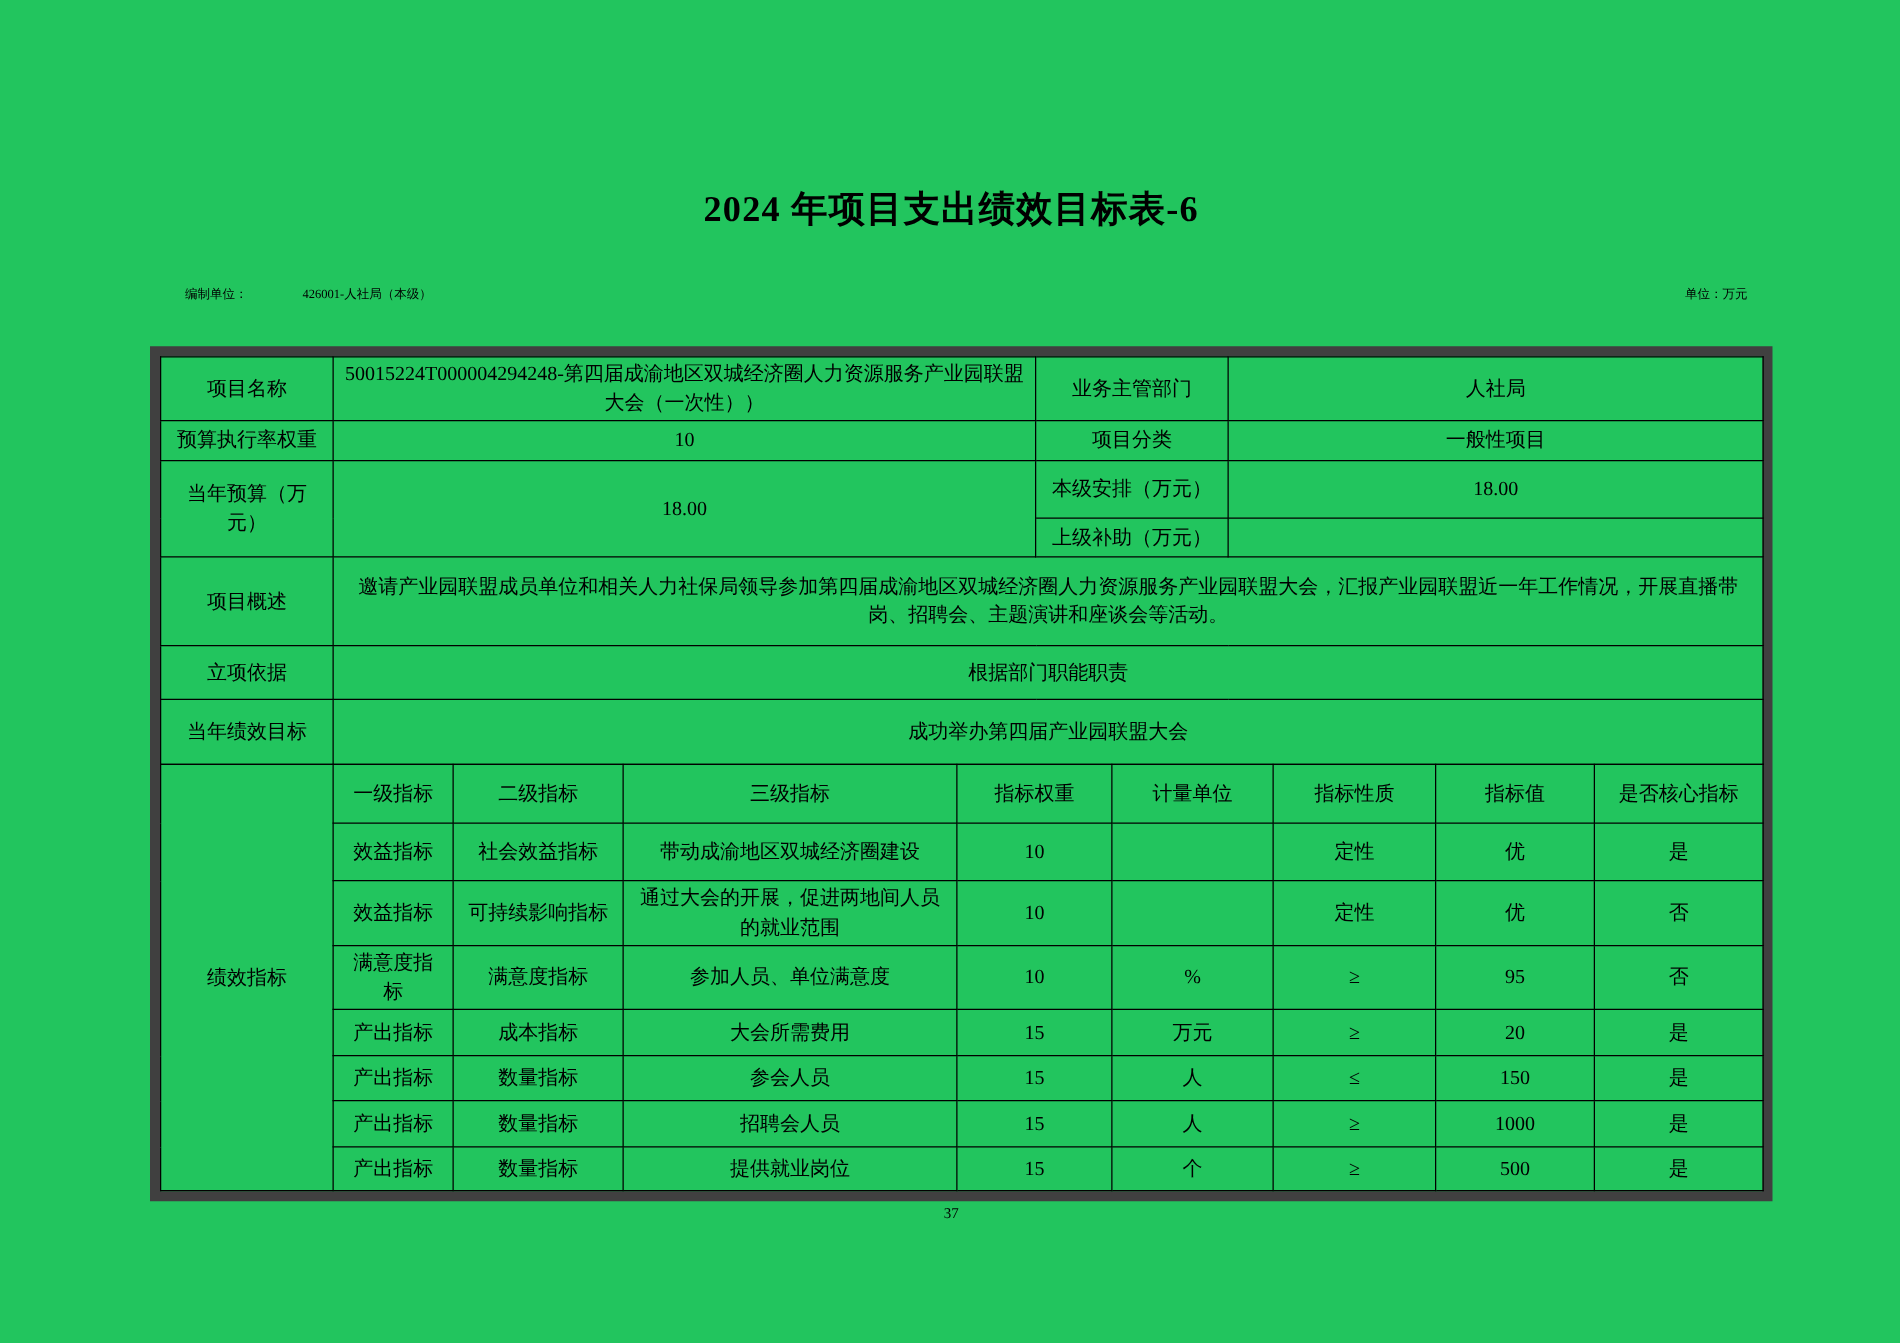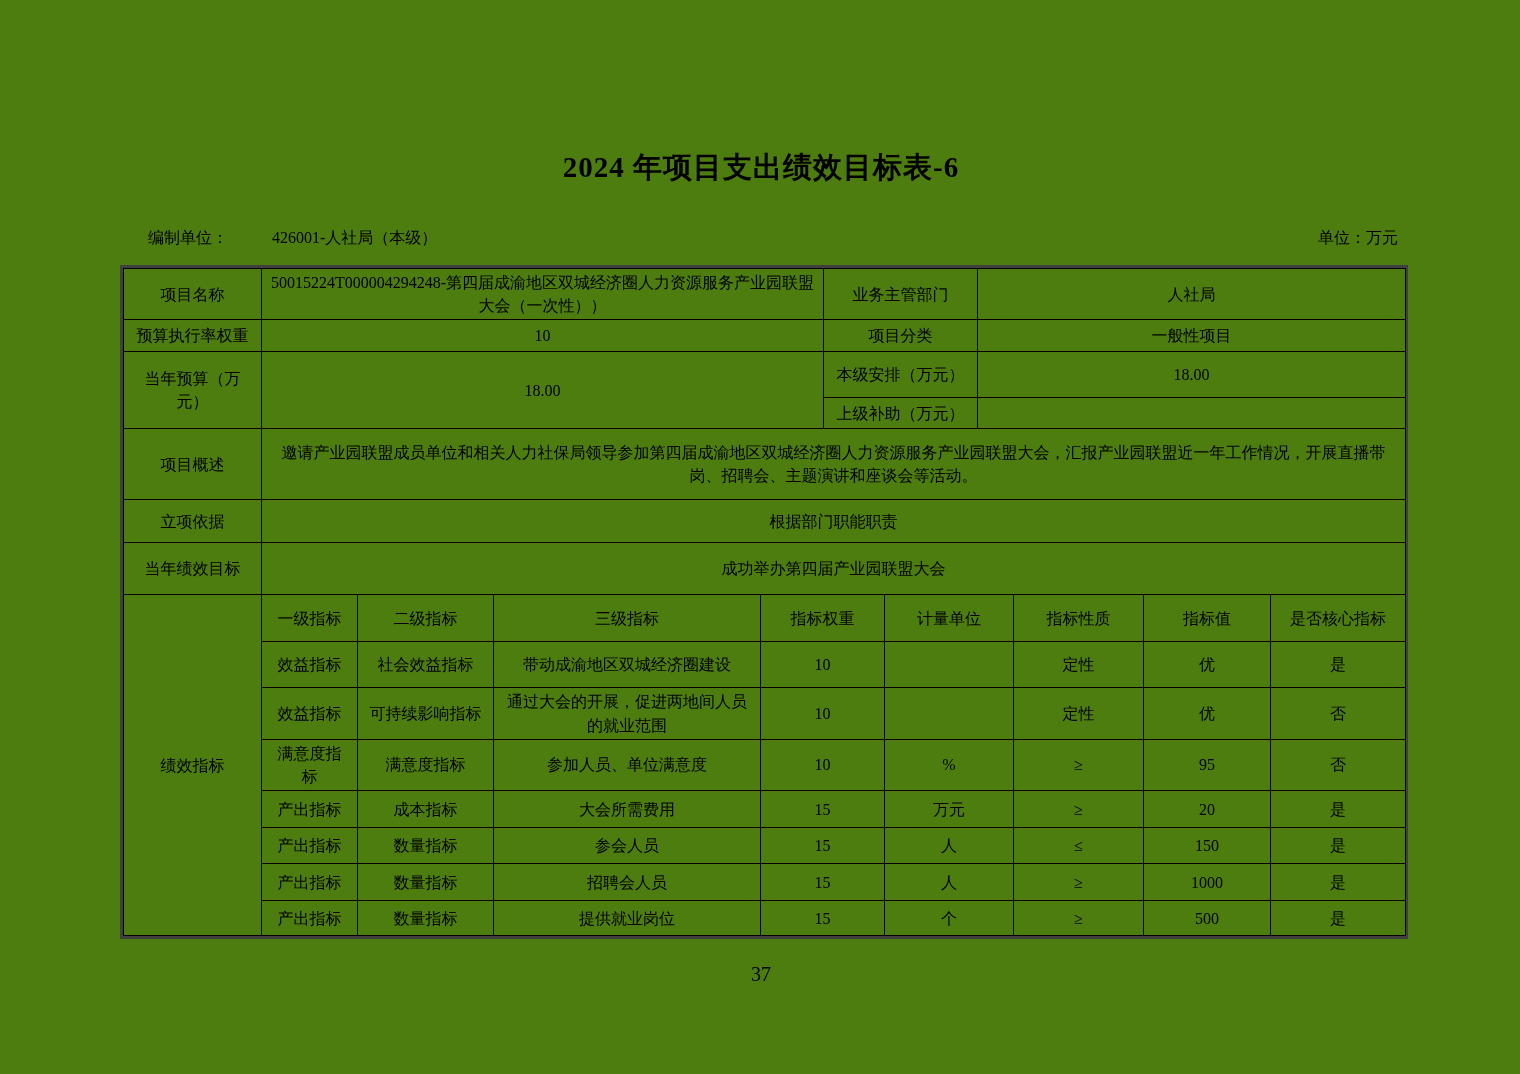--- a/index.html
+++ b/index.html
@@ -1,46 +1,46 @@
 <!DOCTYPE html>
 <html><head>
 <meta charset="utf-8">
 <style>
   html,body{margin:0;padding:0;background:#ffffff;}
   .page{
-    position:relative;width:1520px;height:1074px;background:#4d7c0f;color:#000;
+    position:relative;width:1520px;height:1074px;background:#22c55e;color:#000;
     font-family:"Liberation Serif","DejaVu Serif",serif;overflow:hidden;
   }
   .title{
     position:absolute;top:148px;left:120px;width:1282px;text-align:center;
     font-size:29px;font-weight:bold;letter-spacing:1px;
   }
   .meta{
-    position:absolute;top:228px;left:120px;width:1282px;font-size:16px;
+    position:absolute;top:228px;left:120px;width:1282px;font-size:10px;
     display:flex;align-items:center;
   }
   .meta .m-label{margin-left:28px;}
   .meta .m-value{margin-left:44px;}
   .meta .m-unit{margin-left:auto;margin-right:4px;}
-  .tables{position:absolute;top:265px;left:120px;width:1282px;border:3px solid #404040;}
+  .tables{position:absolute;top:277px;left:120px;width:1282px;border:8px solid #404040;}
   table{border-collapse:collapse;table-layout:fixed;width:1282px;}
   table.ind{margin-top:-1px;}
   td{
     border:1px solid #000;font-size:16px;line-height:1.45;
     padding:2px 8px;vertical-align:middle;text-align:center;
     overflow:hidden;word-break:break-all;
   }
   td.al{text-align:center;}
   td.pad{padding-left:13px;padding-right:13px;}
   
   .rh46{height:46px}.rh32{height:32px}.rh31{height:31px}.rh71{height:71px}
   .rh43{height:43px}.rh52{height:52px}.rh47{height:47px}.rh45{height:45px}
   .rh42{height:42px}.rh37{height:37px}.rh36{height:36px}.rh35{height:35px}
   .pageno{
-    position:absolute;top:963px;left:120px;width:1282px;text-align:center;font-size:20px;
+    position:absolute;top:963px;left:120px;width:1282px;text-align:center;font-size:12px;
   }
 </style>
 </head>
 <body>
 
 <div class="page">
 
   <div class="title">2024 年项目支出绩效目标表-6</div>
 
   <div class="meta">

